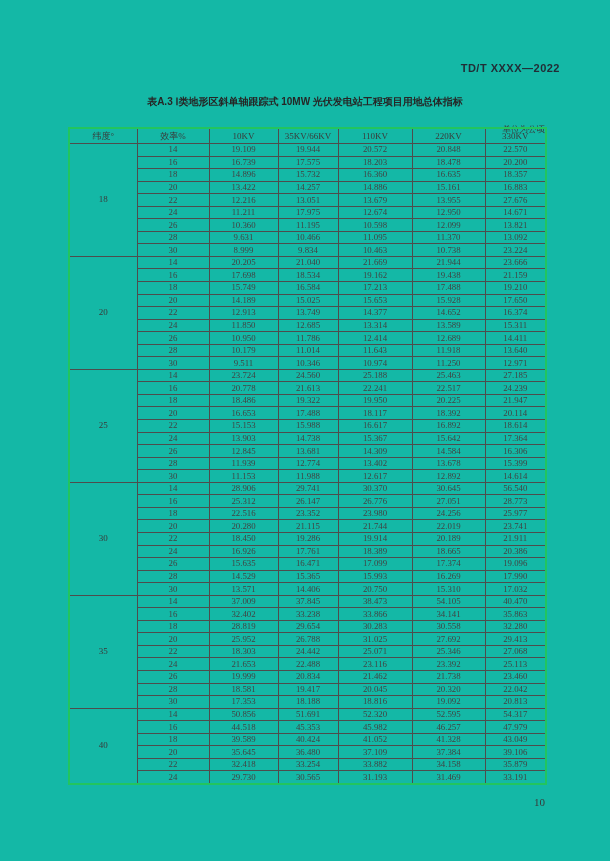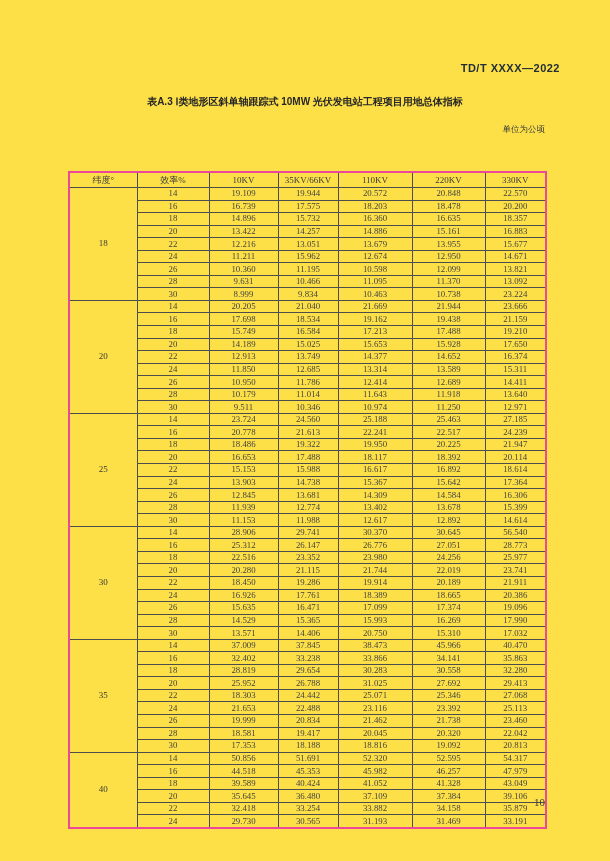--- a/index.html
+++ b/index.html
@@ -1,20 +1,20 @@
 <!DOCTYPE html>
 <html><head>
 <meta charset="utf-8">
 <style>
   html, body { margin: 0; padding: 0; background: #ffffff; }
   .page {
     position: relative;
     width: 610px;
     height: 861px;
-    background: #fde047;
+    background: #14b8a6;
     font-family: "Liberation Serif", serif;
     color: #2f2f2f;
     overflow: hidden;
   }
   .doc-number {
     position: absolute;
     top: 62px;
     right: 50px;
     font-family: "Liberation Sans", sans-serif;
     font-weight: bold;
@@ -40,22 +40,21 @@
     font-size: 8.5px;
     color: #3a3a3a;
   }
   table.indicator {
     position: absolute;
     left: 68px;
     top: 127px;
     width: 477px;
     border-collapse: collapse;
     table-layout: fixed;
-    border: 2px solid #ec4899;
-    margin-top: 44px;
+    border: 2px solid #22c55e;
   }
   table.indicator th,
   table.indicator td {
     border: 1px solid #4d4d4d;
     text-align: center;
     vertical-align: middle;
     padding: 0;
     font-weight: normal;
     overflow: hidden;
     white-space: nowrap;
@@ -148,26 +147,26 @@
           <td>14.886</td>
           <td>15.161</td>
           <td>16.883</td>
         </tr>
         <tr>
           <td>22</td>
           <td>12.216</td>
           <td>13.051</td>
           <td>13.679</td>
           <td>13.955</td>
-          <td>15.677</td>
+          <td>27.676</td>
         </tr>
         <tr>
           <td>24</td>
           <td>11.211</td>
-          <td>15.962</td>
+          <td>17.975</td>
           <td>12.674</td>
           <td>12.950</td>
           <td>14.671</td>
         </tr>
         <tr>
           <td>26</td>
           <td>10.360</td>
           <td>11.195</td>
           <td>10.598</td>
           <td>12.099</td>
@@ -407,21 +406,21 @@
           <td>20.750</td>
           <td>15.310</td>
           <td>17.032</td>
         </tr>
         <tr>
           <td rowspan="9" class="lat">35</td>
           <td>14</td>
           <td>37.009</td>
           <td>37.845</td>
           <td>38.473</td>
-          <td>45.966</td>
+          <td>54.105</td>
           <td>40.470</td>
         </tr>
         <tr>
           <td>16</td>
           <td>32.402</td>
           <td>33.238</td>
           <td>33.866</td>
           <td>34.141</td>
           <td>35.863</td>
         </tr>

